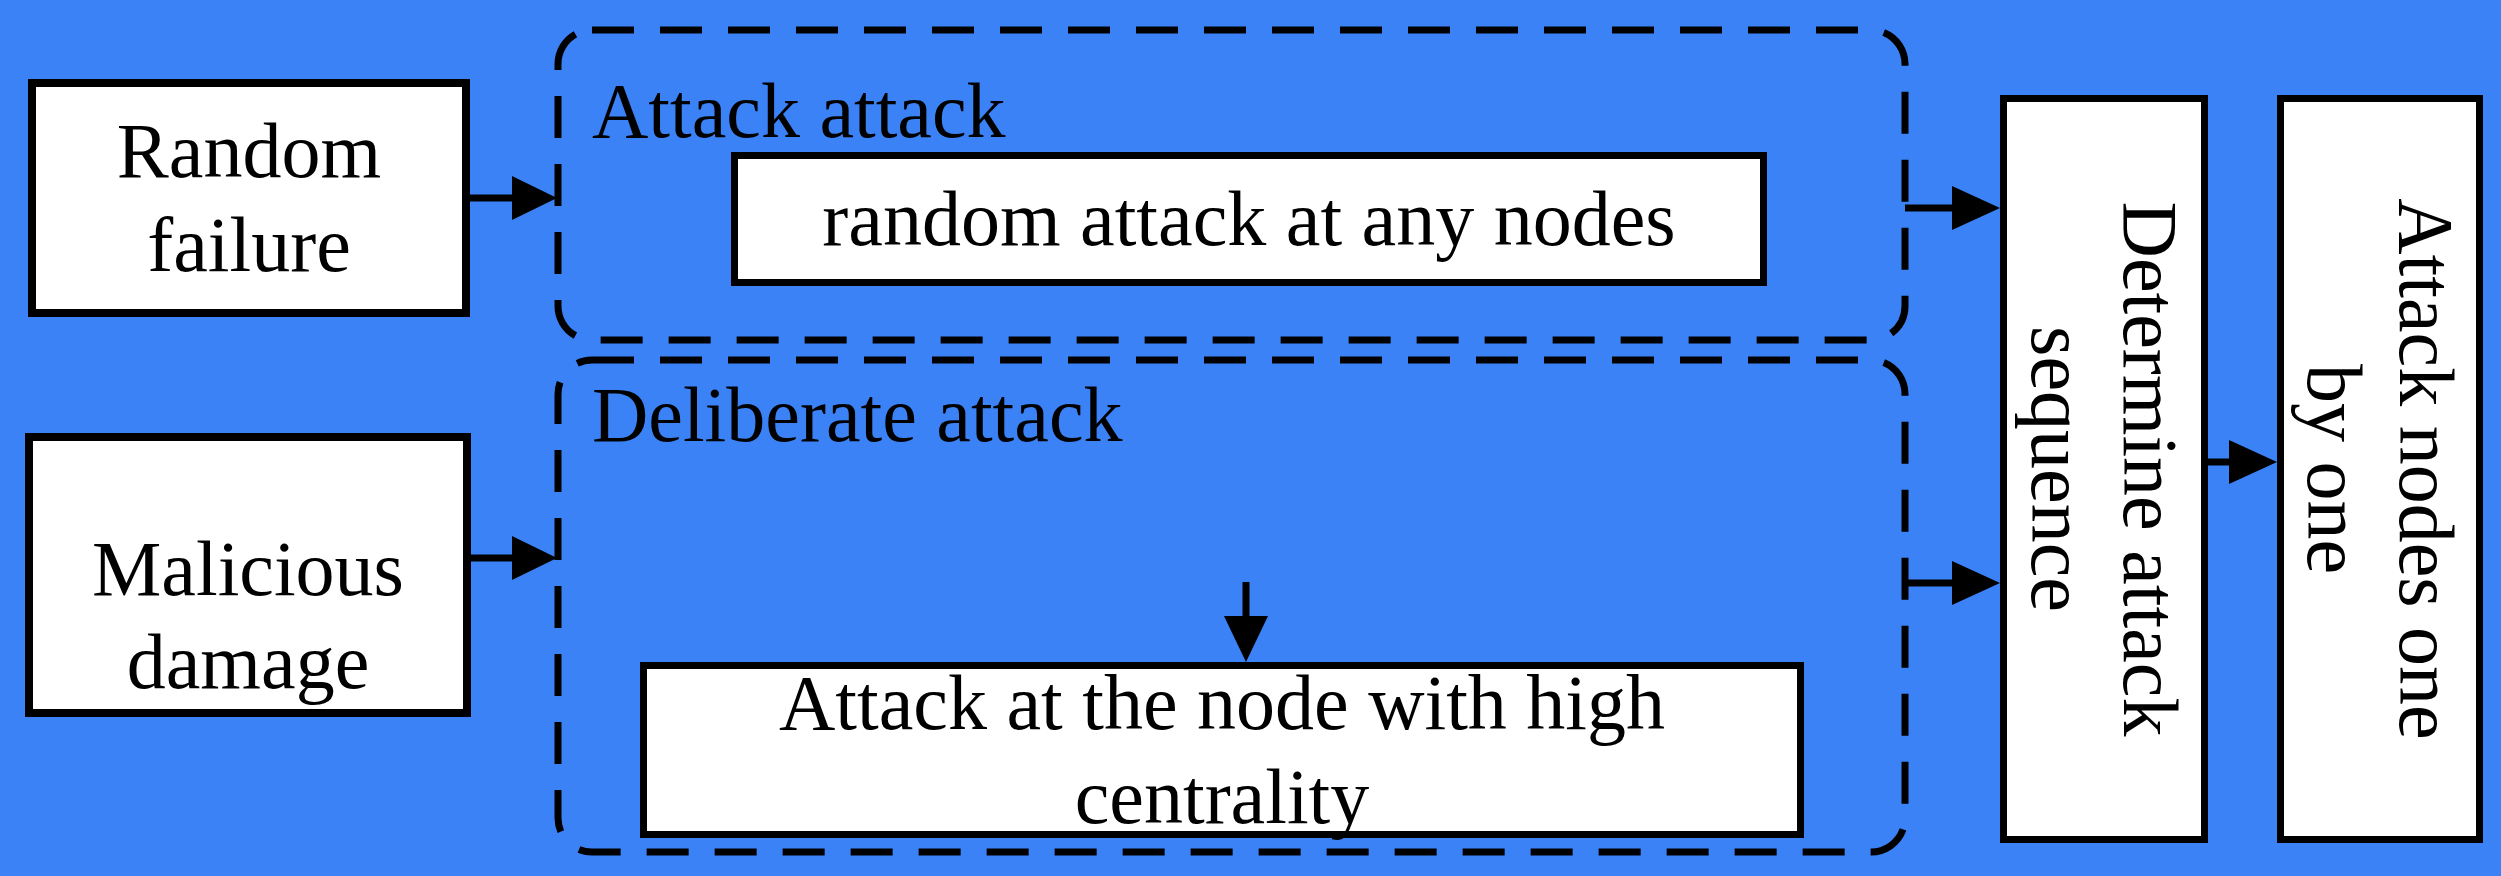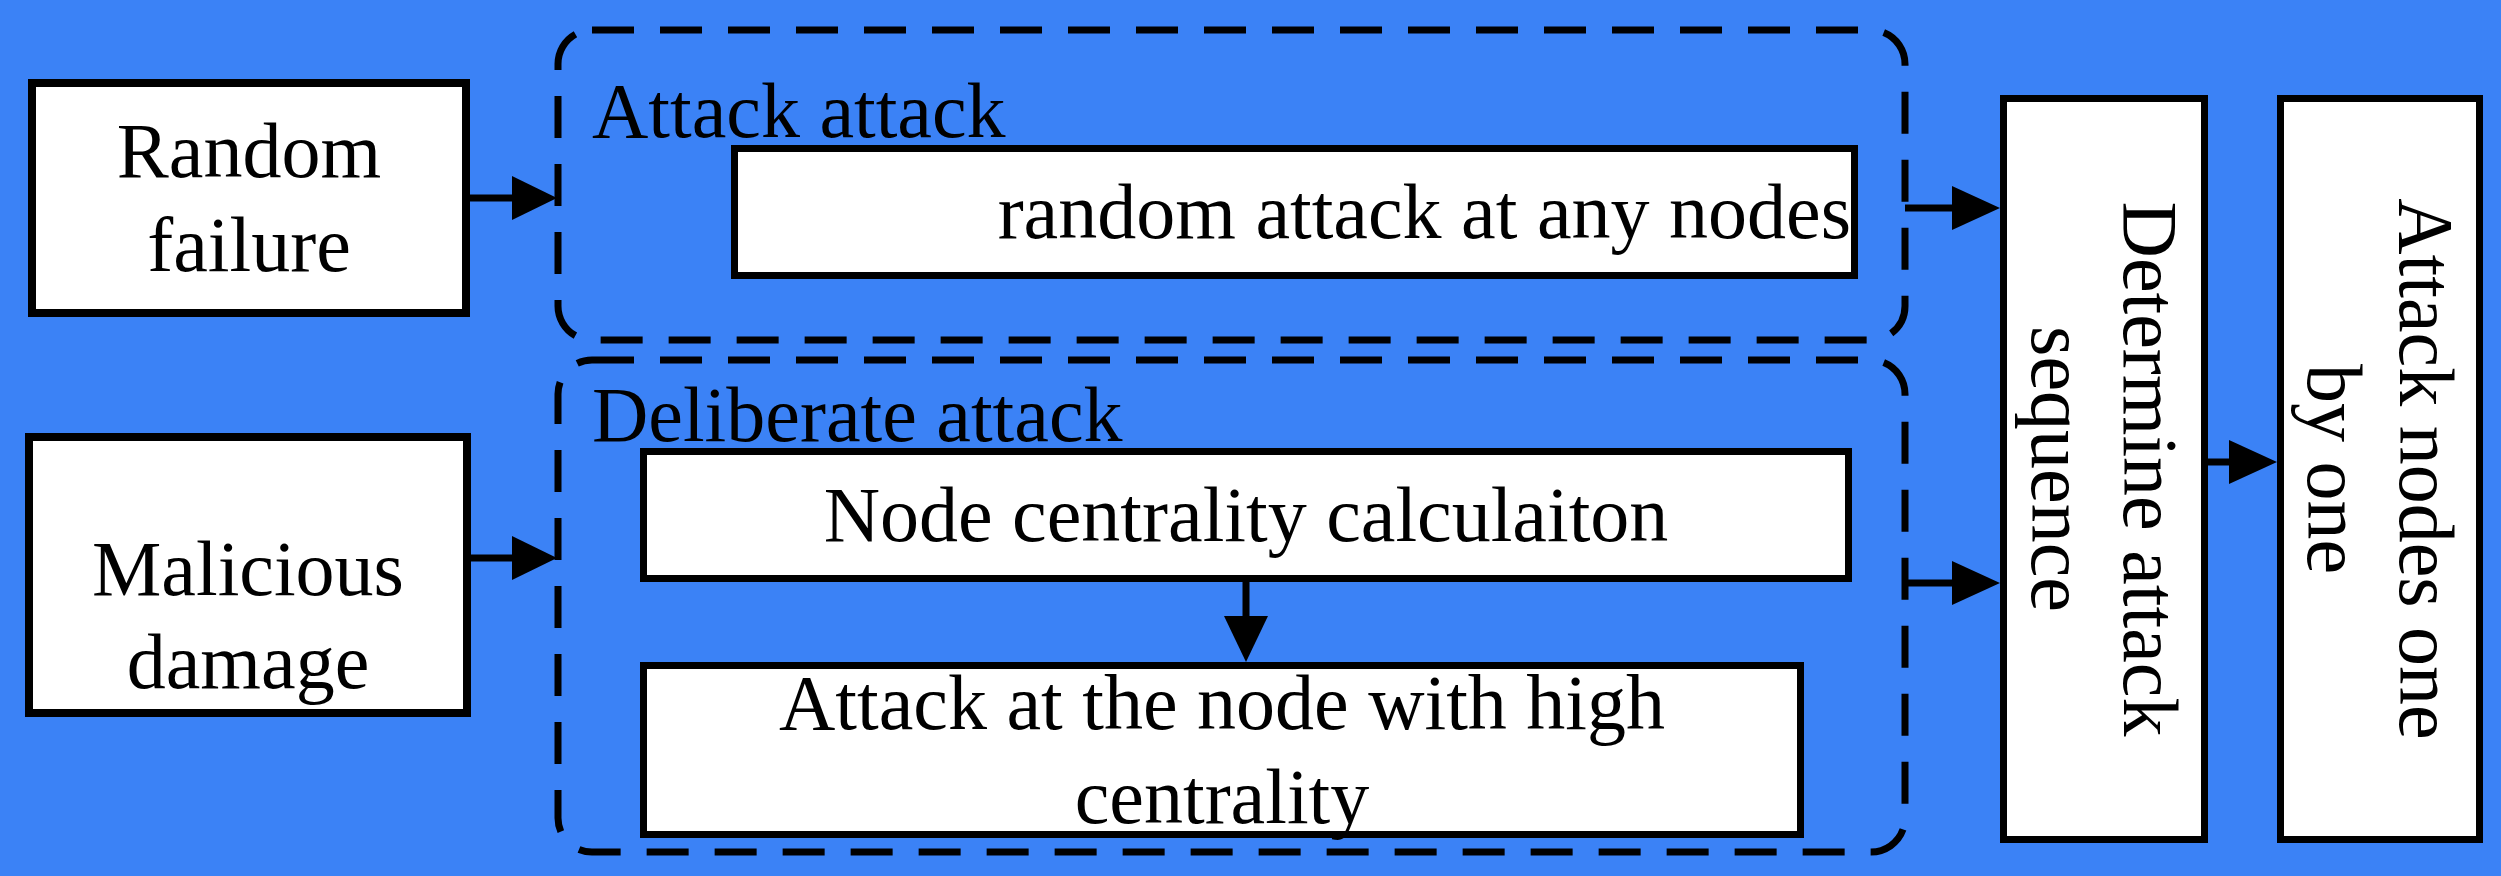--- a/index.html
+++ b/index.html
@@ -95,28 +95,25 @@
   <div class="box" style="left:28px; top:79px; width:442px; height:238px;">
     <span class="pre">Random
 failure</span>
   </div>
   <div class="box" style="left:25px; top:433px; width:446px; height:284px;align-items:flex-end;">
     <span class="pre">Malicious
 damage</span>
   </div>
 
   <div class="grouplabel" style="left:592px; top:64px;">Attack attack</div>
-  <div class="box inner" style="left:731px; top:145px; width:1127px; height:134px;justify-content:flex-end;">
+  <div class="box inner" style="left:731px; top:152px; width:1036px; height:134px;">
     <span>random attack at any nodes</span>
   </div>
 
   <div class="grouplabel" style="left:592px; top:368px;">Deliberate attack</div>
-  <div class="box inner" style="left:640px; top:448px; width:1212px; height:134px;">
-    <span>Node centrality calculaiton</span>
-  </div>
   <div class="box inner" style="left:640px; top:662px; width:1164px; height:176px;">
     <span class="pre">Attack at the node with high
 centrality</span>
   </div>
 
   <div class="vbox" style="left:2000px; top:95px; width:208px; height:748px;">
     <div class="vtext">Determine attack
 sequence</div>
   </div>
   <div class="vbox" style="left:2277px; top:95px; width:206px; height:748px;">

